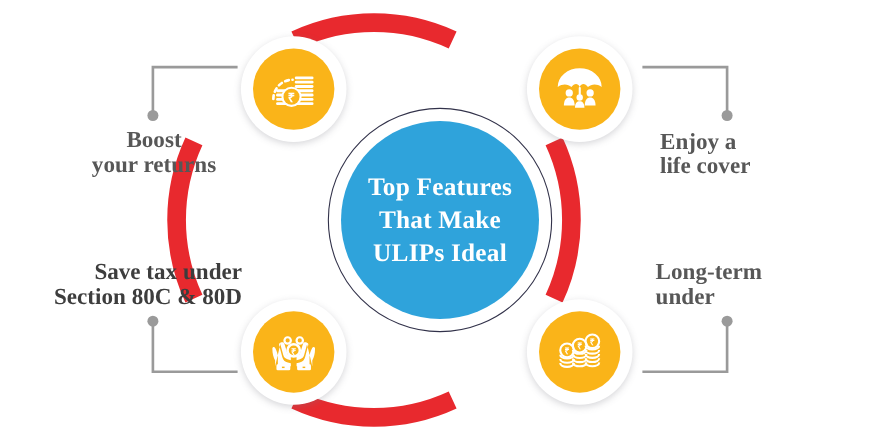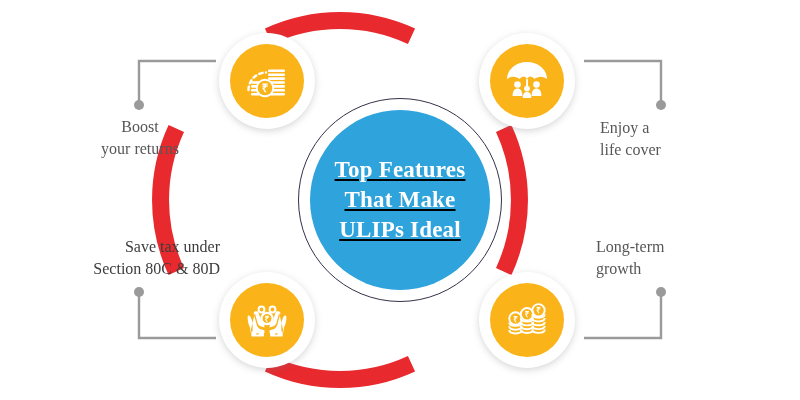--- a/index.html
+++ b/index.html
@@ -39,21 +39,20 @@
     left: 310px;
     top: 110px;
     width: 180px;
     height: 180px;
     border-radius: 50%;
     background: #2fa3db;
     display: flex;
     align-items: center;
     justify-content: center;
     box-sizing: border-box;
-    text-decoration: underline;
   }
   .center-ring {
     position: absolute;
     left: 298px;
     top: 98px;
     width: 204px;
     height: 204px;
     border-radius: 50%;
     border: 1.4px solid #32324a;
     box-sizing: border-box;
@@ -102,23 +101,23 @@
     position: absolute;
     left: 0; top: 0;
     width: 800px; height: 400px;
     pointer-events: none;
   }
 
   
   .label {
     position: absolute;
     color: #575757;
-    font-size: 16px;
+    font-size: 21px;
     line-height: 22px;
-    font-weight: normal;
+    font-weight: bold;
     white-space: pre-line;
   }
   #label-boost {
     left: 60px; top: 116px;
     width: 160px;
     text-align: center;
   }
   #label-savetax {
     left: 38px; top: 236px;
     width: 182px;
@@ -304,15 +303,15 @@
     </div>
   </div>
 
   <div class="label" id="label-boost">Boost
 your returns</div>
   <div class="label" id="label-lifecover">Enjoy a
 life cover</div>
   <div class="label" id="label-savetax">Save tax under
 Section 80C &amp; 80D</div>
   <div class="label" id="label-growth">Long-term
-growth</div>
+under</div>
 
 </div>
 
 </body></html>

